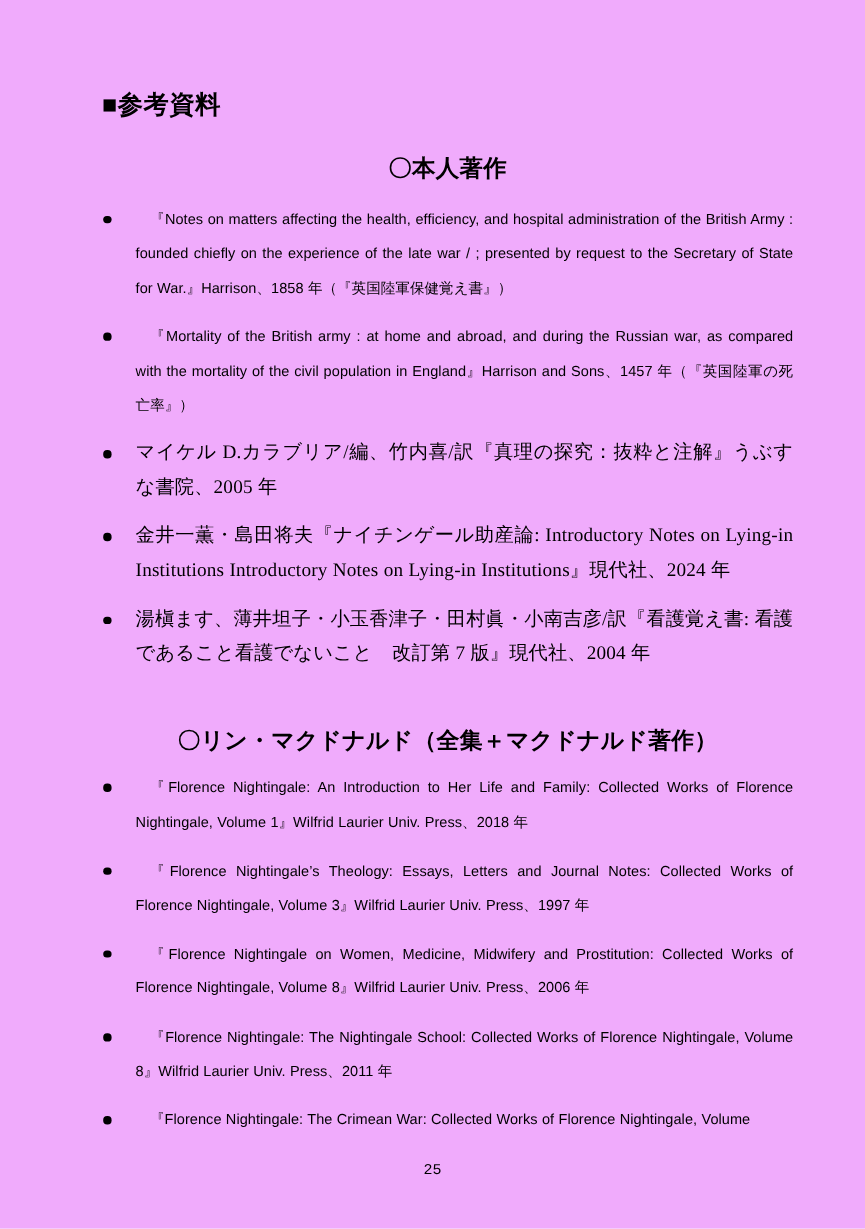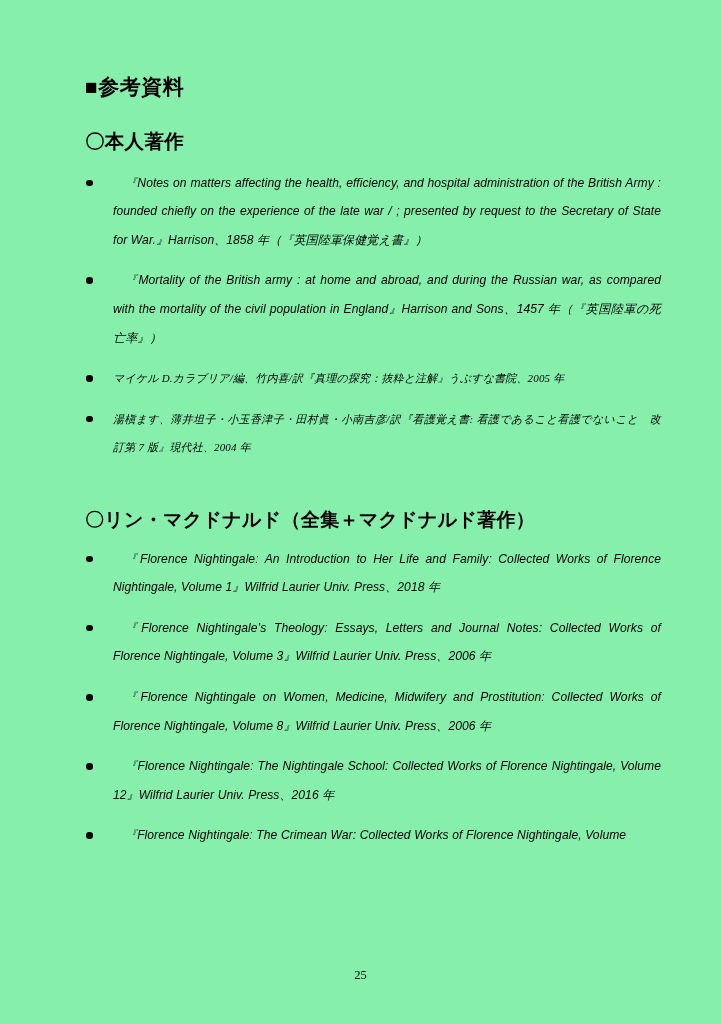--- a/index.html
+++ b/index.html
@@ -10,21 +10,21 @@
   }
   body {
     font-family: "Liberation Sans", "DejaVu Sans", sans-serif;
     color: #000000;
   }
   .page {
     position: relative;
     width: 721px;
     height: 1024px;
     margin: 0 auto;
-    background: #86efac;
+    background: #f0abfc;
     overflow: hidden;
     box-sizing: border-box;
   }
   .content {
     position: absolute;
     left: 85px;
     top: 74px;
     width: 576px;
   }
 
@@ -39,20 +39,21 @@
     white-space: nowrap;
   }
   .h-sub {
     font-family: Liberation Serif, serif;
     font-size: 19.5px;
     font-weight: 700;
     line-height: 1.3;
     margin: 28px 0 0 0;
     letter-spacing: 0.3px;
     white-space: nowrap;
+    text-align: center;
   }
   .h-sub.second {
     margin-top: 46px;
     font-size: 19px;
   }
 
   
   ul.ref-list {
     list-style: none;
     margin: 14px 0 0 0;
@@ -64,51 +65,50 @@
     position: relative;
     padding-left: 28px;
     margin: 12px 0 3px 0;
     font-size: 12.1px;
     line-height: 28.6px;
     text-align: justify;
     text-justify: inter-word;
     font-family: "Liberation Sans", "DejaVu Sans", sans-serif;
     letter-spacing: 0.05px;
     word-spacing: 0.2px;
-    font-style: italic;
   }
   li.ref-item::before {
     content: "";
     position: absolute;
     left: 1px;
     top: 11px;
     width: 6.5px;
     height: 6.5px;
     border-radius: 50%;
     background: #000000;
   }
   li.ref-item .txt { display: block; }
   
   li.ref-item.ja .txt {
     font-family: "Liberation Serif", "DejaVu Serif", serif;
-    font-size: 11px;
+    font-size: 16px;
     letter-spacing: 0.15px;
   }
   li.ref-item.ja { line-height: 28.6px; }
   
   li.ref-item.en .txt { text-indent: 12px; }
   li.ref-item.en.justified .txt { text-align: justify; }
 
   .pagenum {
     position: absolute;
     left: 0;
     right: 0;
     top: 968px;
     text-align: center;
-    font-family: Liberation Serif, serif;
+    font-family: Liberation Mono, monospace;
     font-size: 12.5px;
     color: #000000;
   }
 </style>
 </head>
 <body>
 
 <div class="page">
   <div class="content">
 
@@ -120,38 +120,41 @@
       <li class="ref-item en">
         <span class="txt">『Notes on matters affecting the health, efficiency, and hospital administration of the British Army : founded chiefly on the experience of the late war / ; presented by request to the Secretary of State for War.』Harrison、1858 年（『英国陸軍保健覚え書』）</span>
       </li>
       <li class="ref-item en">
         <span class="txt">『Mortality of the British army : at home and abroad, and during the Russian war, as compared with the mortality of the civil population in England』Harrison and Sons、1457 年（『英国陸軍の死亡率』）</span>
       </li>
       <li class="ref-item ja">
         <span class="txt">マイケル D.カラブリア/編、竹内喜/訳『真理の探究：抜粋と注解』うぶすな書院、2005 年</span>
       </li>
       <li class="ref-item ja">
+        <span class="txt">金井一薫・島田将夫『ナイチンゲール助産論: Introductory Notes on Lying-in Institutions Introductory Notes on Lying-in Institutions』現代社、2024 年</span>
+      </li>
+      <li class="ref-item ja">
         <span class="txt">湯槇ます、薄井坦子・小玉香津子・田村眞・小南吉彦/訳『看護覚え書: 看護であること看護でないこと　改訂第 7 版』現代社、2004 年</span>
       </li>
     </ul>
 
     <h2 class="h-sub second">〇リン・マクドナルド（全集＋マクドナルド著作）</h2>
 
     <ul class="ref-list tight">
       <li class="ref-item en">
         <span class="txt">『Florence Nightingale: An Introduction to Her Life and Family: Collected Works of Florence Nightingale, Volume 1』Wilfrid Laurier Univ. Press、2018 年</span>
       </li>
       <li class="ref-item en justified">
-        <span class="txt">『Florence Nightingale’s Theology: Essays, Letters and Journal Notes: Collected Works of Florence Nightingale, Volume 3』Wilfrid Laurier Univ. Press、2006 年</span>
+        <span class="txt">『Florence Nightingale’s Theology: Essays, Letters and Journal Notes: Collected Works of Florence Nightingale, Volume 3』Wilfrid Laurier Univ. Press、1997 年</span>
       </li>
       <li class="ref-item en">
         <span class="txt">『Florence Nightingale on Women, Medicine, Midwifery and Prostitution: Collected Works of Florence Nightingale, Volume 8』Wilfrid Laurier Univ. Press、2006 年</span>
       </li>
       <li class="ref-item en justified">
-        <span class="txt">『Florence Nightingale: The Nightingale School: Collected Works of Florence Nightingale, Volume 12』Wilfrid Laurier Univ. Press、2016 年</span>
+        <span class="txt">『Florence Nightingale: The Nightingale School: Collected Works of Florence Nightingale, Volume 8』Wilfrid Laurier Univ. Press、2011 年</span>
       </li>
       <li class="ref-item en">
         <span class="txt">『Florence Nightingale: The Crimean War: Collected Works of Florence Nightingale, Volume</span>
       </li>
     </ul>
 
   </div>
 
   <div class="pagenum">25</div>
 </div>

